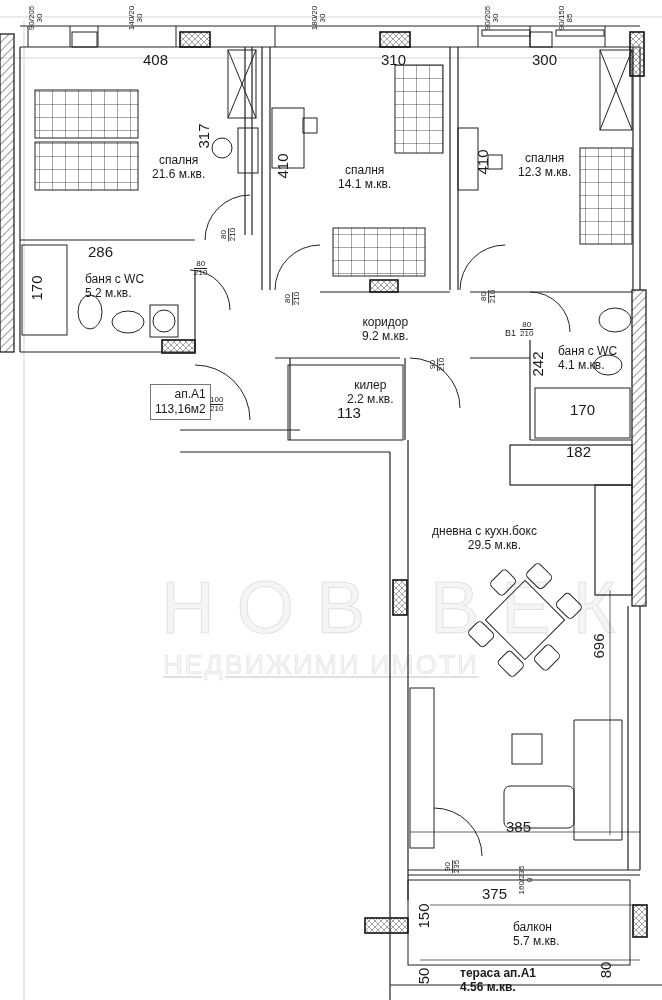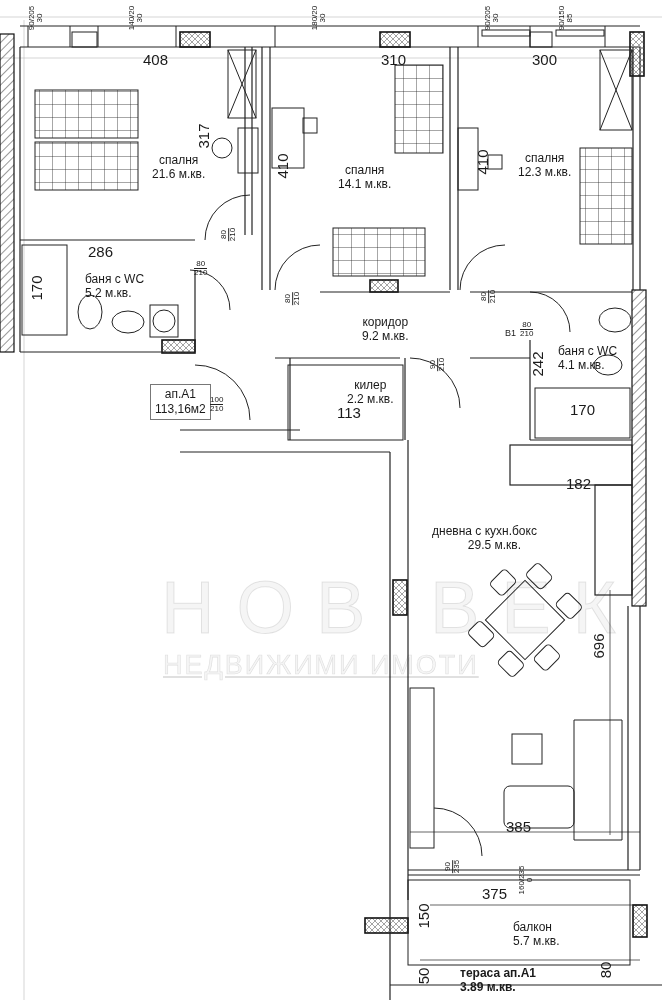--- a/index.html
+++ b/index.html
@@ -232,40 +232,40 @@
 <div class="lbl" style="left:432px;top:524px;">
     <div>дневна с кухн.бокс</div>
     <div style="padding-left:20px;">29.5 м.кв.</div>
   </div>
 <div class="lbl" style="left:513px;top:920px;text-align:left;">
     <div>балкон</div>
     <div>5.7 м.кв.</div>
   </div>
 <div class="lbl" style="left:460px;top:966px;text-align:left;font-weight:bold;">
     <div>тераса ап.А1</div>
-    <div>3.89 м.кв.</div>
-  </div>
-
-<div class="apt-box" style="left:150px;top:384px;text-align:center;">
+    <div>4.56 м.кв.</div>
+  </div>
+
+<div class="apt-box" style="left:150px;top:384px;">
   <div>ап.А1</div>
   <div>113,16м2</div>
 </div>
 
 <div class="dim" style="left:143px;top:52px;">408</div>
 <div class="dim" style="left:345px;top:52px;margin-left:36px;">310</div>
 <div class="dim" style="left:532px;top:52px;">300</div>
 <div class="dimv" style="left:191px;top:128px;">317</div>
 <div class="dimv" style="left:270px;top:158px;">410</div>
 <div class="dimv" style="left:470px;top:154px;">410</div>
 <div class="dim" style="left:88px;top:244px;">286</div>
 <div class="dimv" style="left:24px;top:280px;">170</div>
 <div class="dim" style="left:337px;top:405px;">113</div>
 <div class="dimv" style="left:525px;top:356px;">242</div>
 <div class="dim" style="left:570px;top:402px;">170</div>
-<div class="dim" style="left:566px;top:444px;margin-top:32px;">182</div>
+<div class="dim" style="left:566px;top:444px;">182</div>
 <div class="dimv" style="left:586px;top:638px;">696</div>
 <div class="dim" style="left:506px;top:819px;">385</div>
 <div class="dim" style="left:482px;top:886px;">375</div>
 <div class="dimv" style="left:411px;top:908px;">150</div>
 <div class="dimv" style="left:416px;top:968px;">50</div>
 <div class="dimv" style="left:598px;top:962px;">80</div>
 
 <div class="doorv" style="left:222px;top:226px;"><span class="n">80</span><span>210</span></div>
 <div class="door" style="left:194px;top:260px;"><span class="n">80</span><span>210</span></div>
 <div class="doorv" style="left:286px;top:290px;"><span class="n">80</span><span>210</span></div>

